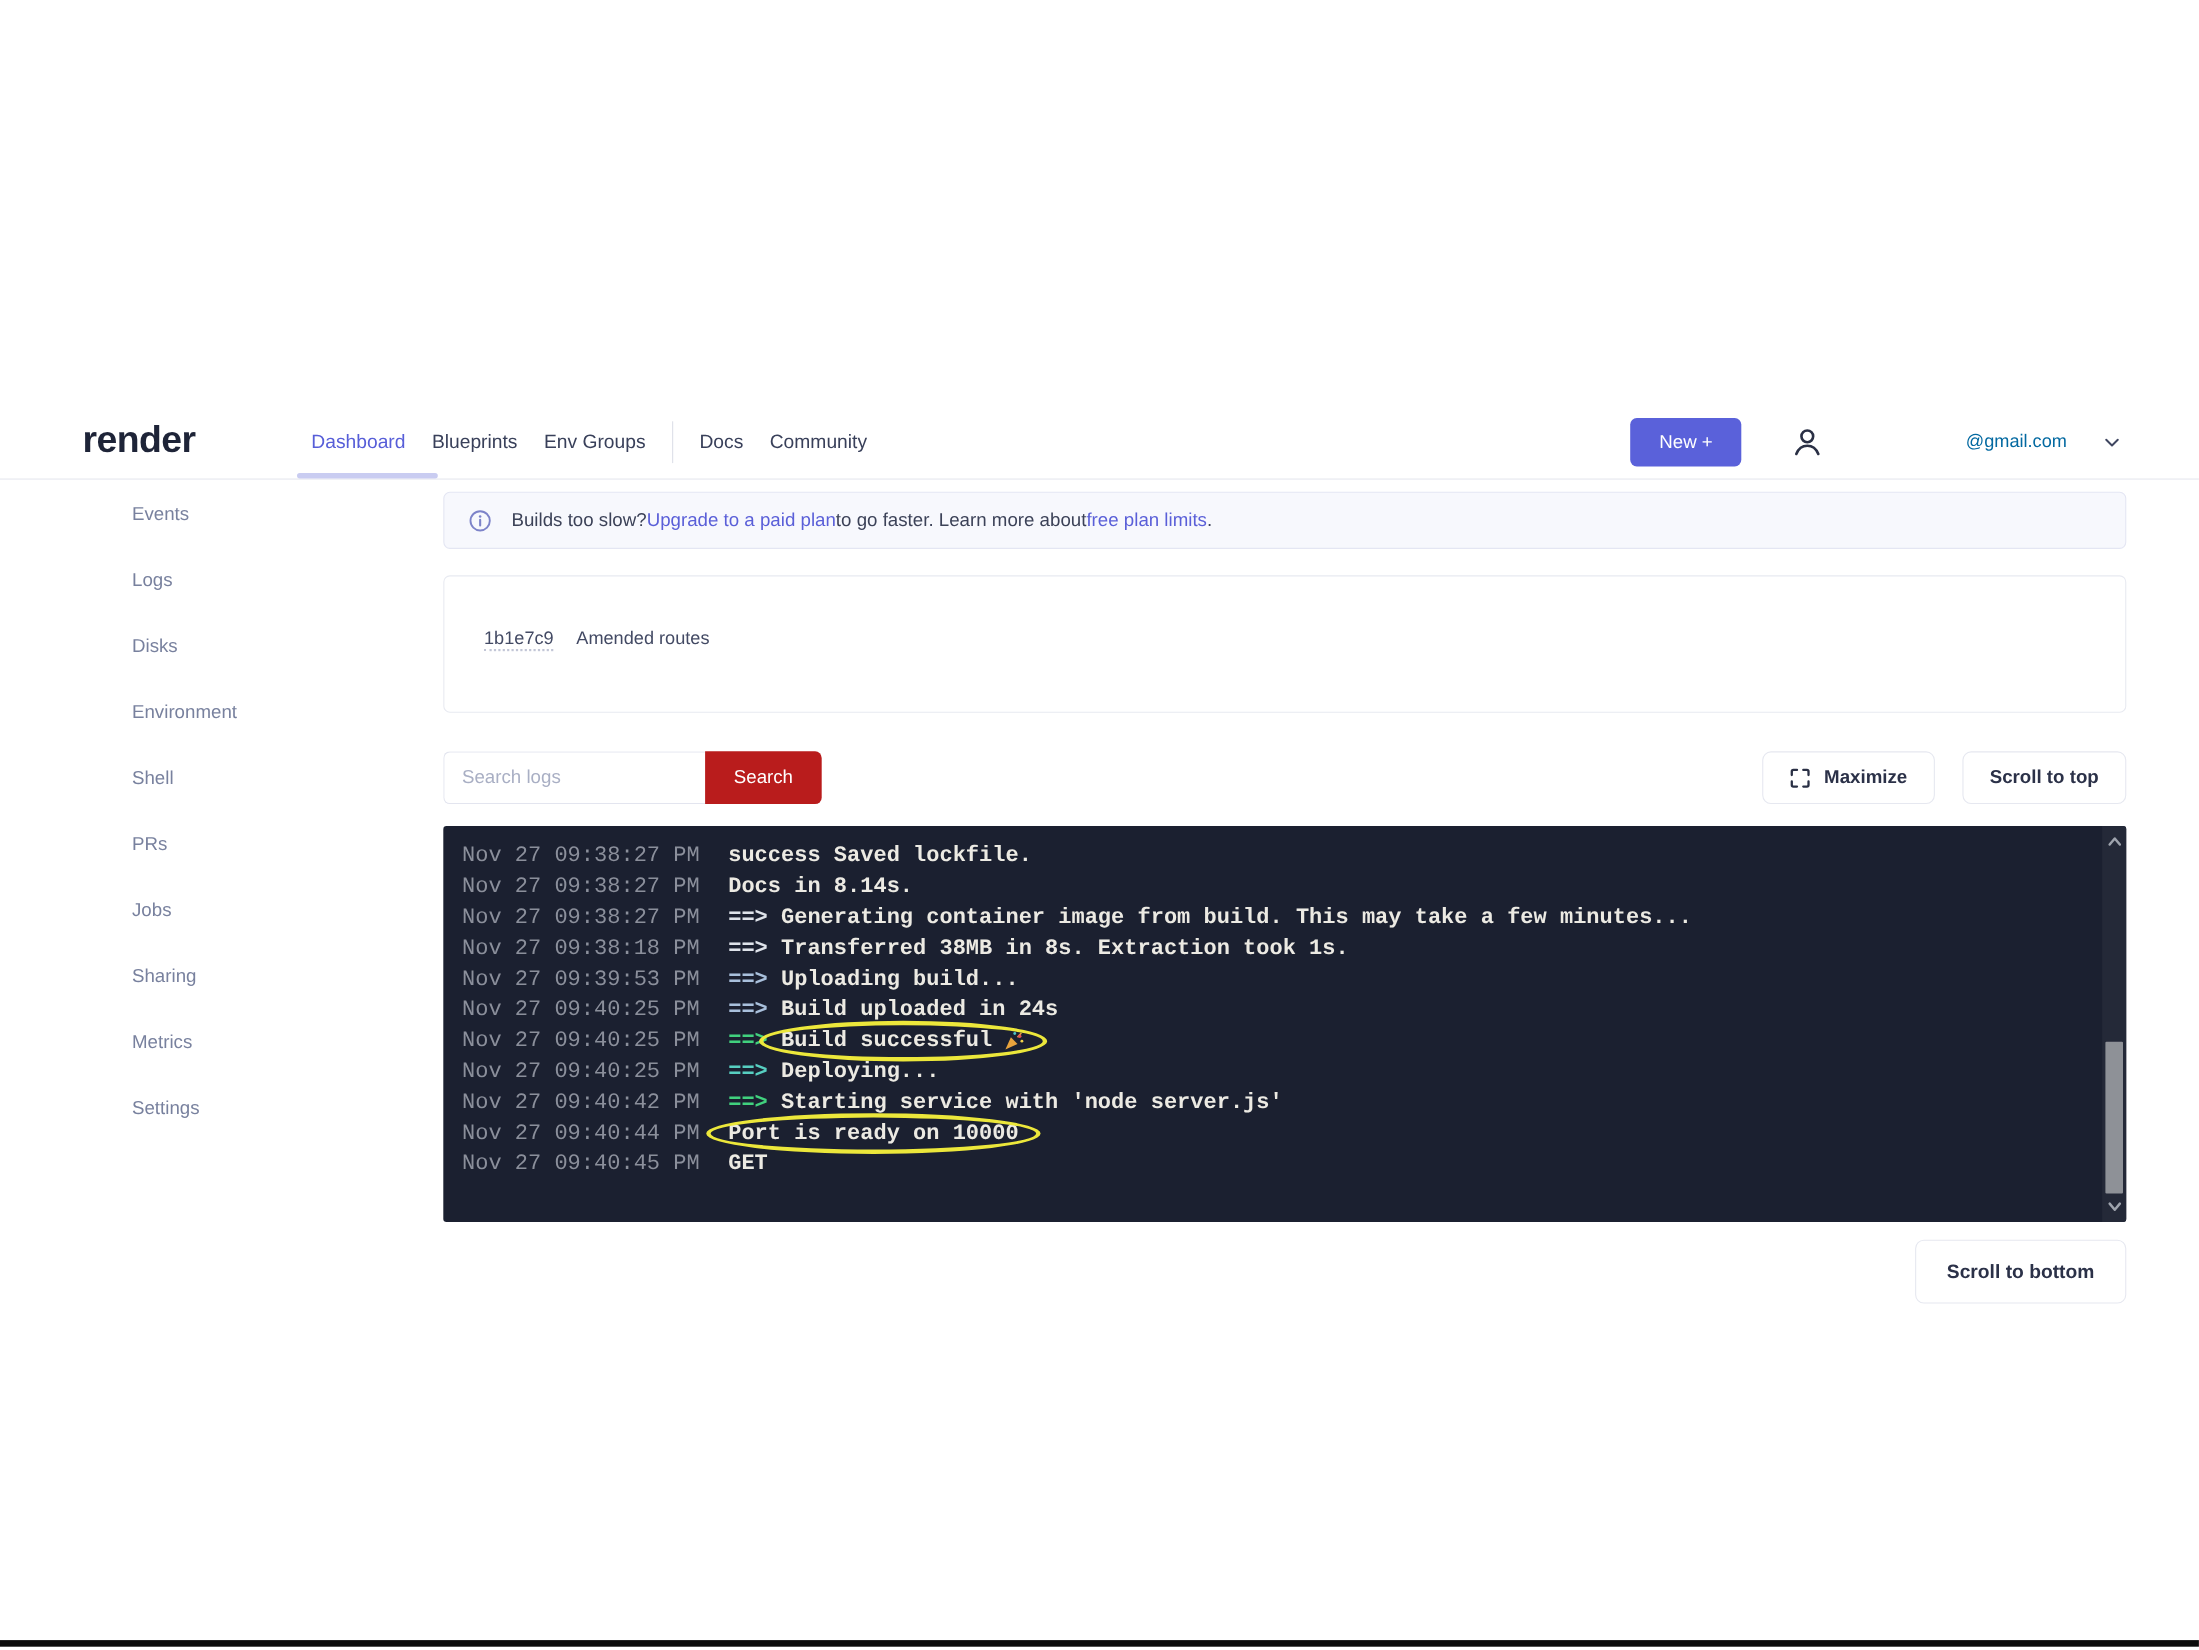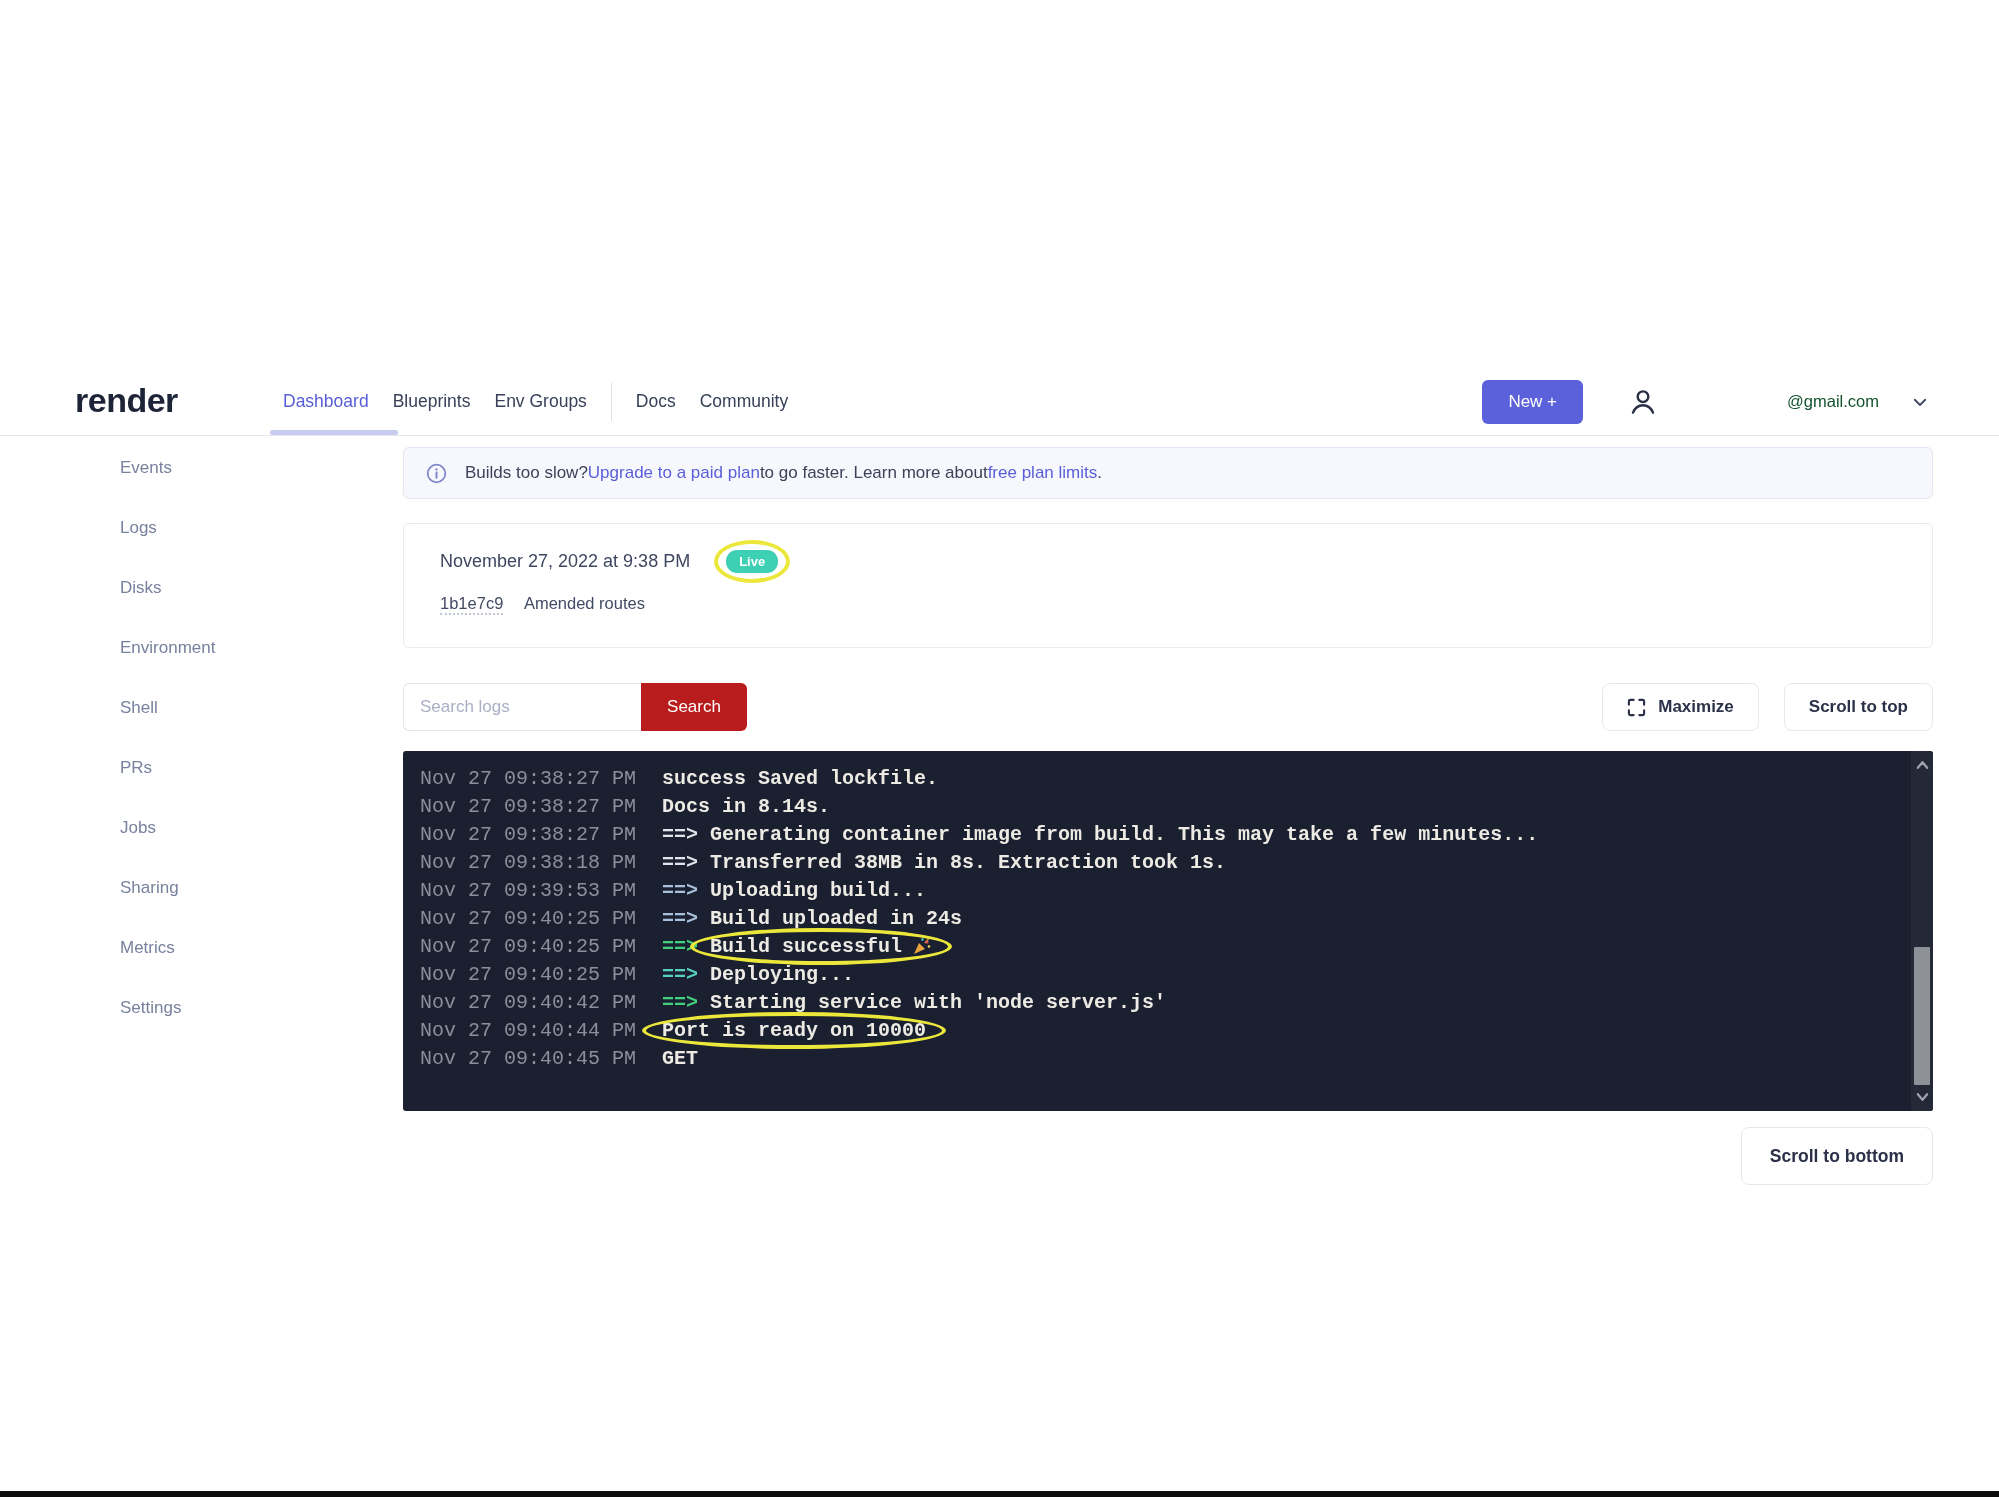--- a/index.html
+++ b/index.html
@@ -11,21 +11,21 @@
   #nav { position:absolute; left:0; top:368px; width:100%; height:68px; background:#fff; border-bottom:1px solid #e5e7ee; }
   .logo { position:absolute; left:75px; top:13px; font-size:34px; font-weight:800; color:#1e2438; letter-spacing:-0.5px; cursor:pointer; }
   .nav-links { position:absolute; left:283px; top:0; height:100%; display:flex; align-items:center; gap:24px; }
   .nav-item { font-size:17.5px; color:#39405a; font-weight:500; text-decoration:none; cursor:pointer; }
   .nav-item.active { color:#575ed8; }
   .nav-divider { width:1px; height:38px; background:#dddfe8; }
   .active-underline { position:absolute; left:270px; bottom:0; width:128px; height:5px; background:#c9ccf1; border-radius:3px; }
   .nav-right { position:absolute; right:70px; top:0; height:100%; display:flex; align-items:center; }
   .new-btn { background:#5a61da; color:#fff; font-size:17px; font-weight:500; padding:12px 26px; border-radius:6px; border:none; cursor:pointer; display:flex; align-items:center; gap:10px; }
   .person-icon { margin-left:44px; cursor:pointer; display:flex; }
-  .email { margin-left:128px; font-size:16.5px; color:#14532d; cursor:pointer; }
+  .email { margin-left:128px; font-size:16.5px; color:#0369a1; cursor:pointer; }
   .chev { margin-left:32px; cursor:pointer; display:flex; }
 
   
   #sidebar { position:absolute; left:120px; top:438px; width:240px; }
   .side-item { height:60px; display:flex; align-items:center; font-size:17px; color:#78819e; cursor:pointer; }
 
   
   #banner { position:absolute; left:403px; top:447px; width:1530px; height:52px; background:#f7f8fd; border:1px solid #e4e6f3; border-radius:6px; display:flex; align-items:center; padding:0 22px; font-size:17px; color:#3c4258; }
   #banner .info-icon { margin-right:18px; display:flex; }
   #banner a { color:#5a5fd8; text-decoration:none; cursor:pointer; }
@@ -129,27 +129,20 @@
       </svg>
     </span>
     <span>Builds too slow? </span>
     <a>Upgrade to a paid plan</a>
     <span> to go faster. Learn more about </span>
     <a>free plan limits</a>
     <span>.</span>
   </div>
 
   <div id="deploy-card">
-    <div class="deploy-row1">
-      <span class="deploy-date">November 27, 2022 at 9:38 PM</span>
-      <span class="live-wrap">
-        <span class="live-badge">Live</span>
-        <span class="ellipse"></span>
-      </span>
-    </div>
     <div class="deploy-row2">
       <span class="commit-hash">1b1e7c9</span>
       <span class="commit-msg">Amended routes</span>
     </div>
   </div>
 
   <div id="toolbar">
     <input class="search-input" type="text" placeholder="Search logs" style="">
     <button class="search-btn">Search</button>
     <div class="toolbar-right">

